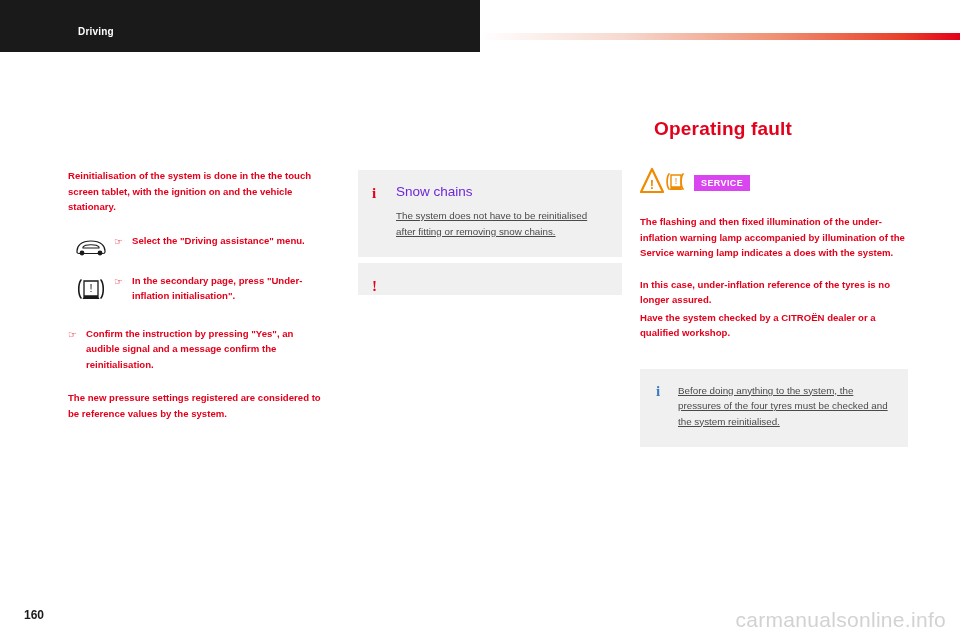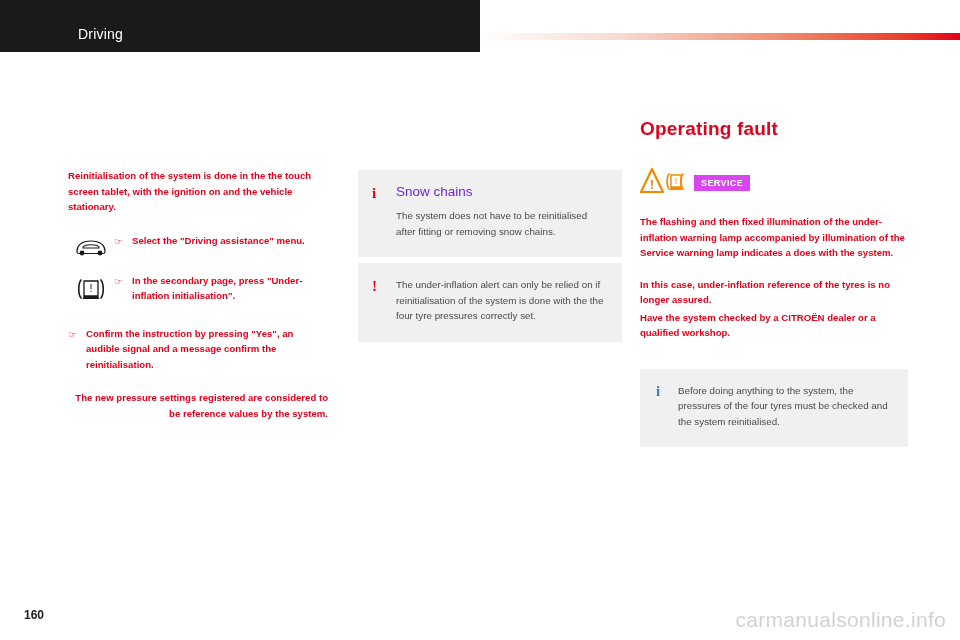--- a/index.html
+++ b/index.html
@@ -21,22 +21,22 @@
     left: 0;
     top: 0;
     width: 480px;
     height: 52px;
     background: #1a1a1a;
   }
   .header-title {
     position: absolute;
     left: 78px;
     top: 26px;
-    font-size: 14px;
-    font-weight: normal;
+    font-size: 10px;
+    font-weight: bold;
     color: #ffffff;
     letter-spacing: 0.2px;
   }
   .header-gradient {
     position: absolute;
     left: 480px;
     top: 33px;
     width: 480px;
     height: 7px;
     background: linear-gradient(to right, #ffffff 0%, #f6d9cf 30%, #ef8f72 62%, #e8402a 88%, #e3001b 100%);
@@ -136,37 +136,38 @@
     font-size: 13.5px;
     color: #6d28d9;
     margin: 0 0 9px 0;
     font-weight: normal;
   }
   .card-body {
     font-size: 9.8px;
     color: #4a4a4a;
     line-height: 15.5px;
     margin: 0;
+    text-decoration: underline;
   }
   .card-gap {
     height: 6px;
   }
 
   
   .col3 {
     position: absolute;
     left: 640px;
     top: 118px;
     width: 268px;
   }
   .section-heading {
     color: #e3001b;
     font-size: 19px;
     font-weight: bold;
-    margin: 0 0 26px 0;
+    margin: 0 0 26px 14px;
     letter-spacing: 0.2px;
   }
   .warning-row {
     display: flex;
     align-items: center;
     gap: 10px;
     margin-bottom: 14px;
   }
   .warn-triangle {
     width: 44px;
@@ -246,33 +247,32 @@
     <div class="arrow-bullet">☞</div>
     <div class="step-text">In the secondary page, press "Under-inflation initialisation".</div>
   </div>
 
   <div class="step-row no-icon col1-bottom">
 
     <div class="arrow-bullet">☞</div>
     <div class="step-text">Confirm the instruction by pressing "Yes", an audible signal and a message confirm the reinitialisation.</div>
   </div>
 
-  <p class="para-red" style="margin-top:18px;text-align:right;">The new pressure settings registered are considered to be reference values by the system.</p>
+  <p class="para-red" style="margin-top:18px;">The new pressure settings registered are considered to be reference values by the system.</p>
 </div>
 
 <div class="col2">
   <div class="info-card">
     <span class="marker">i</span>
     <h3 class="card-title">Snow chains</h3>
     <p class="card-body">The system does not have to be reinitialised after fitting or removing snow chains.</p>
   </div>
   <div class="card-gap"></div>
   <div class="info-card">
     <span class="marker">!</span>
-    <p class="card-body">The under-inflation alert can only be relied on if reinitialisation of the system is done with the the four tyre pressures correctly set.</p>
   </div>
 </div>
 
 <div class="col3">
   <h2 class="section-heading">Operating fault</h2>
 
   <div class="warning-row">
     <div class="warn-triangle">
       <svg width="44" height="34" viewBox="0 0 44 34">
         <path d="M12 3 L23 26 L1 26 Z" fill="none" stroke="#f08a00" stroke-width="2.2" stroke-linejoin="round"></path>

